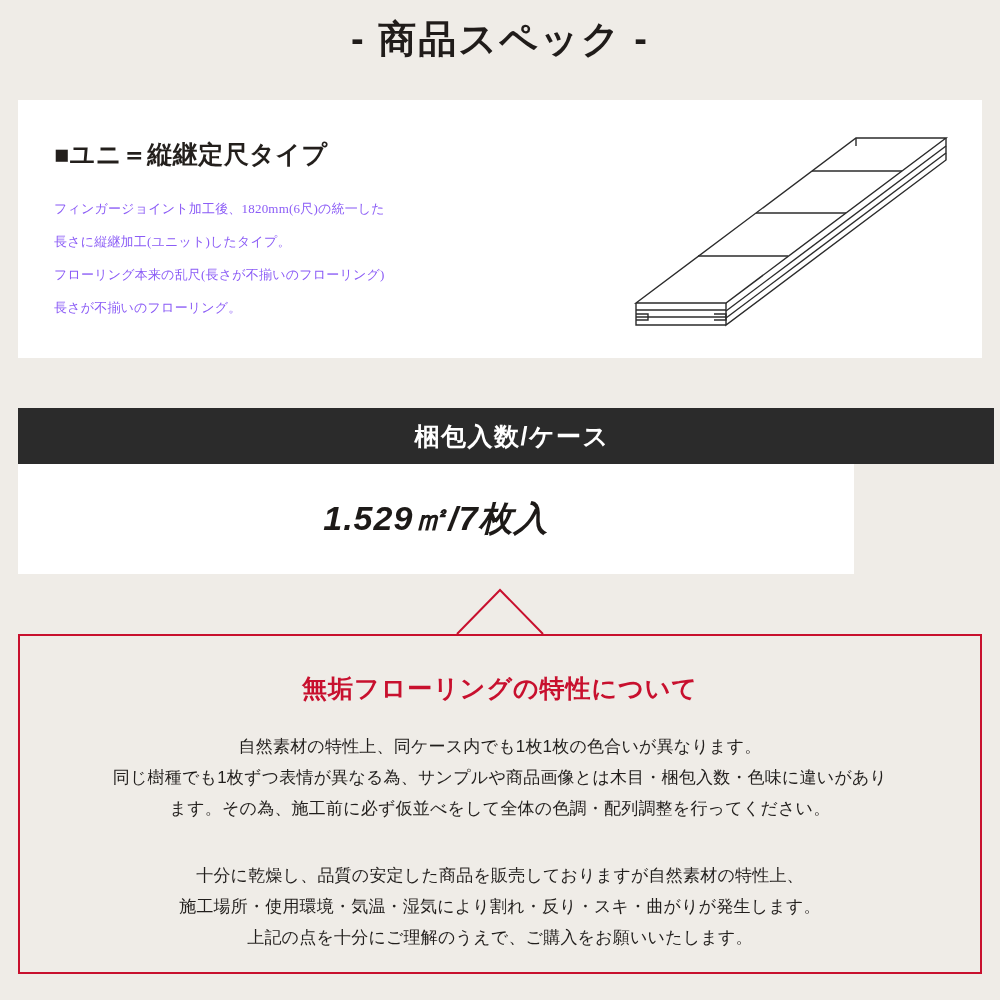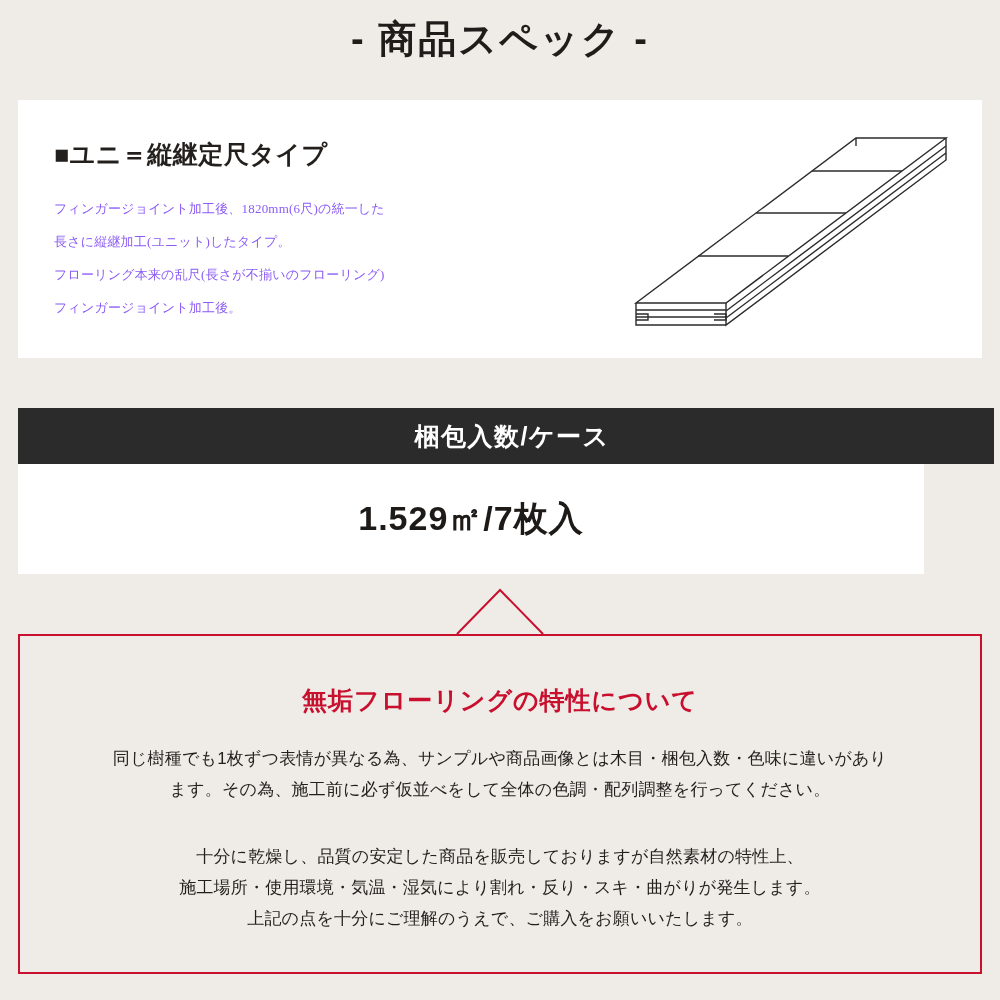--- a/index.html
+++ b/index.html
@@ -88,26 +88,27 @@
     letter-spacing: 1.5px;
     display: flex;
     align-items: center;
     justify-content: center;
     padding-left: 12px;
   }
   .qty-value-box {
     position: absolute;
     left: 18px;
     top: 464px;
-    width: 906px;
+    width: 836px;
     height: 110px;
     background: #ffffff;
     display: flex;
     align-items: center;
     justify-content: center;
+    font-style: italic;
   }
   .qty-value {
     font-size: 34px;
     font-weight: bold;
     letter-spacing: 1px;
     color: #1d1a18;
   }
 
   
   .callout-arrow {
@@ -126,21 +127,21 @@
     border: 2px solid #c8102e;
     box-sizing: border-box;
     background: #efece7;
   }
   .callout-title {
     text-align: center;
     color: #c8102e;
     font-size: 25px;
     font-weight: bold;
     letter-spacing: 1px;
-    margin-top: 48px;
+    margin-top: 36px;
   }
   .callout-p {
     text-align: center;
     font-size: 17px;
     line-height: 31px;
     color: #211e1c;
     letter-spacing: 0.2px;
   }
   .callout-p.block1 { margin-top: 26px; }
   .callout-p.block2 { margin-top: 36px; }
@@ -152,21 +153,21 @@
 <div class="page">
 
   <div class="title">- 商品スペック -</div>
 
   <div class="spec-card">
     <div class="spec-heading">■ユニ＝縦継定尺タイプ</div>
     <div class="spec-body">
       <div>フィンガージョイント加工後、1820mm(6尺)の統一した</div>
       <div>長さに縦継加工(ユニット)したタイプ。</div>
       <div>フローリング本来の乱尺(長さが不揃いのフローリング)</div>
-      <div>フィンガージョイント加工後。</div>
+      <div>長さが不揃いのフローリング。</div>
     </div>
 
     <div class="board-illu">
       <svg width="330" height="225" viewBox="0 0 330 225" xmlns="http://www.w3.org/2000/svg">
         <g fill="none" stroke="#2b2b2b" stroke-width="1.4" stroke-linejoin="miter">
 
           <path d="M10 175 L230 10 L320 10 L100 175 Z"></path>
 
           <path d="M186 43 L276 43"></path>
           <path d="M130 85 L220 85"></path>
@@ -202,20 +203,21 @@
   <div class="callout-arrow">
     <svg width="90" height="50" viewBox="0 0 90 50" xmlns="http://www.w3.org/2000/svg">
       <path d="M2 48 L45 4 L88 48" fill="none" stroke="#c8102e" stroke-width="2"></path>
     </svg>
   </div>
 
   <div class="callout">
     <div class="callout-title">無垢フローリングの特性について</div>
 
     <div class="callout-p block1">
+      <div>自然素材の特性上、同ケース内でも1枚1枚の色合いが異なります。</div>
       <div>同じ樹種でも1枚ずつ表情が異なる為、サンプルや商品画像とは木目・梱包入数・色味に違いがあり</div>
       <div>ます。その為、施工前に必ず仮並べをして全体の色調・配列調整を行ってください。</div>
     </div>
 
     <div class="callout-p block2">
       <div>十分に乾燥し、品質の安定した商品を販売しておりますが自然素材の特性上、</div>
       <div>施工場所・使用環境・気温・湿気により割れ・反り・スキ・曲がりが発生します。</div>
       <div>上記の点を十分にご理解のうえで、ご購入をお願いいたします。</div>
     </div>
   </div>

